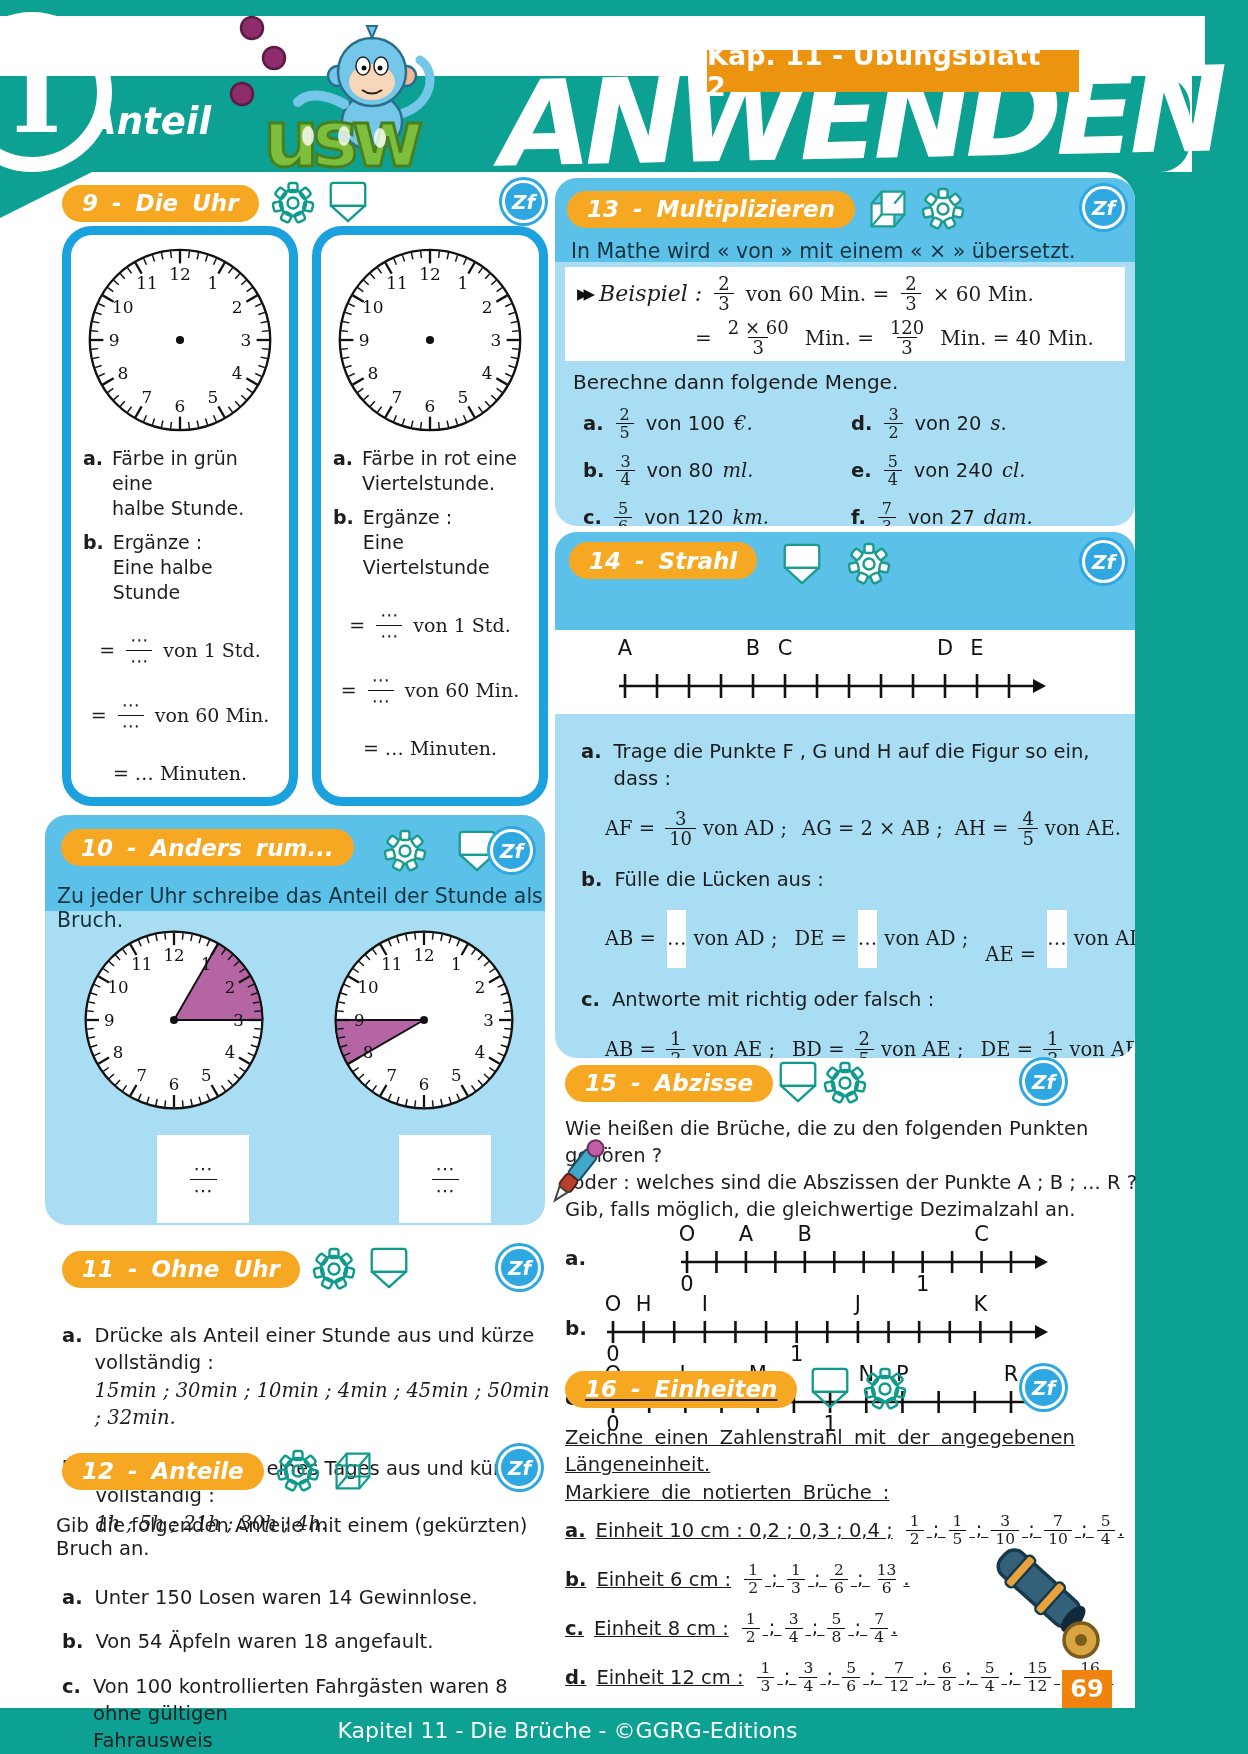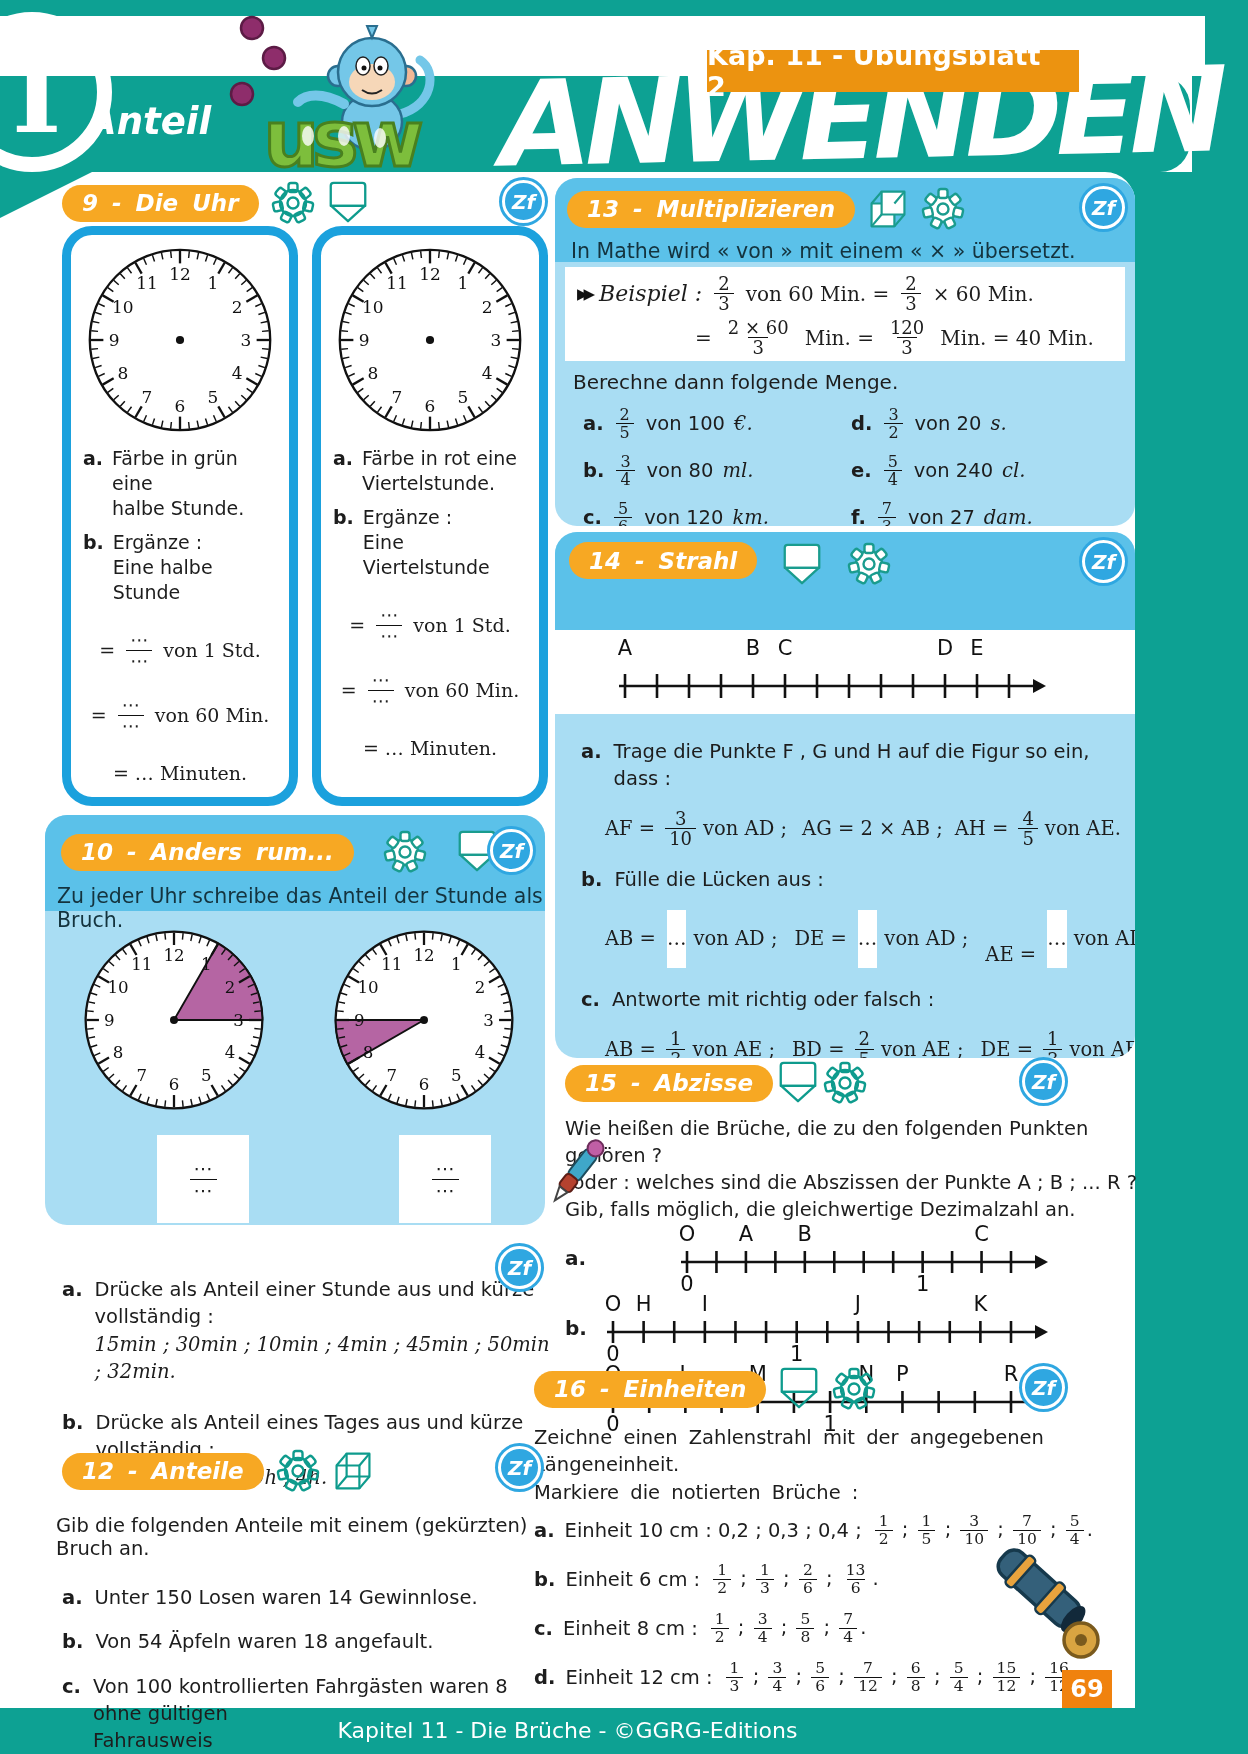--- a/index.html
+++ b/index.html
@@ -85,21 +85,21 @@
   .gapfield{display:inline-flex;align-items:center;justify-content:center;width:36px;height:58px;background:#fff;margin:0 4px;}
 
   
   .s15{position:absolute;left:565px;top:1060px;width:572px;z-index:3;}
   .s15 p{font-size:19.5px;line-height:1.38;}
   .nrow{display:flex;align-items:flex-start;margin-top:0;}
   .nlbl{width:34px;font-weight:bold;font-size:20px;padding-top:22px;}
   svg.nline{width:450px;height:70px;}
 
   
-  .s16{position:absolute;left:534px;top:1366px;width:565px;z-index:3;}
+  .s16{position:absolute;left:565px;top:1366px;width:565px;z-index:3;text-decoration:underline;}
   .s16 .intro{font-size:19.5px;line-height:1.4;word-spacing:5px;}
   .urow{display:flex;align-items:center;gap:10px;font-size:19.5px;min-height:49px;}
   .uflist .frac{font-size:15.5px;}
 
   
   .footerband{position:absolute;left:0;top:1708px;width:1248px;height:46px;background:#0DA193;z-index:2;}
   .footertext{position:absolute;left:0;top:1718px;width:1135px;text-align:center;color:#fff;font-size:22px;z-index:3;}
   .pagenum{position:absolute;left:1062px;top:1670px;width:50px;height:38px;background:#F0820E;color:#fff;font-weight:bold;font-size:24px;display:flex;align-items:center;justify-content:center;z-index:4;}
   .pen{position:absolute;left:544px;top:1136px;width:64px;height:78px;z-index:4;}
   .cannon{position:absolute;left:985px;top:1530px;width:135px;height:140px;z-index:4;}
@@ -383,21 +383,21 @@
           <span class="fn">⋯</span>
           <span class="fd">⋯</span>
         </span>
         <span>von 60 Min.</span>
       </div>
     <div class="eqrow3">= … Minuten.</div>
   </div>
 
   <div class="panel panel10">
     <div class="phead">
-      <div style="display:flex;align-items:center;gap:29px;">
+      <div style="display:flex;gap:29px;">
         <span class="badge">10 -  Anders rum...</span>
         <svg class="icon gear solid">
             <use href="#i-gear"></use>
           </svg>
         <svg class="icon solid">
             <use href="#i-pencil"></use>
           </svg>
       </div>
       <div class="pinstr">Zu jeder Uhr schreibe das Anteil der Stunde als Bruch.</div>
     </div>
@@ -568,20 +568,29 @@
           <span class="frac">
             <span class="fn">⋯</span>
             <span class="fd">⋯</span>
           </span>
         </div>
     </div>
     <div class="zf" style="right:12px;top:14px;left:auto;">Zf</div>
   </div>
 
   <div class="s11" style="top:1246px;">
+    <div style="display:flex;align-items:center;gap:12px;">
+      <span class="badge">11 -  Ohne Uhr</span>
+      <svg class="icon gear">
+          <use href="#i-gear"></use>
+        </svg>
+      <svg class="icon">
+          <use href="#i-pencil"></use>
+        </svg>
+    </div>
     <div class="qrow" style="margin-top:30px;">
         <span class="lbl">a.</span>
       <span><span>Drücke als Anteil einer Stunde aus und kürze vollständig :</span><br><span class="qvals">15min ; 30min ; 10min ; 4min ; 45min ; 50min ; 32min.</span></span>
       </div>
     <div class="qrow">
         <span class="lbl">b.</span>
       <span><span>Drücke als Anteil eines Tages aus und kürze vollständig :</span><br><span class="qvals">1h ; 5h ; 21h ; 30h ; 4h.</span></span>
       </div>
   </div>
   <div class="zf" style="left:498px;top:1246px;">Zf</div>

